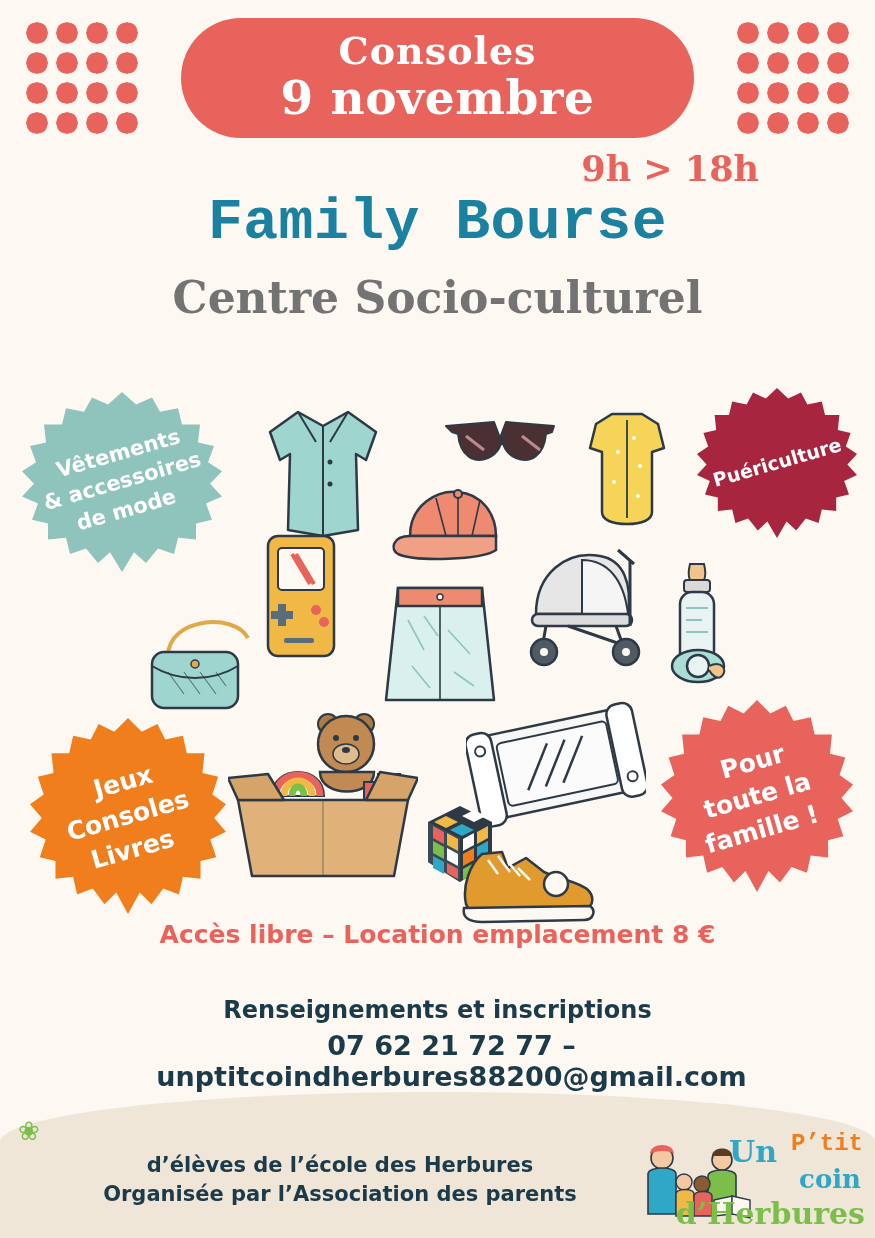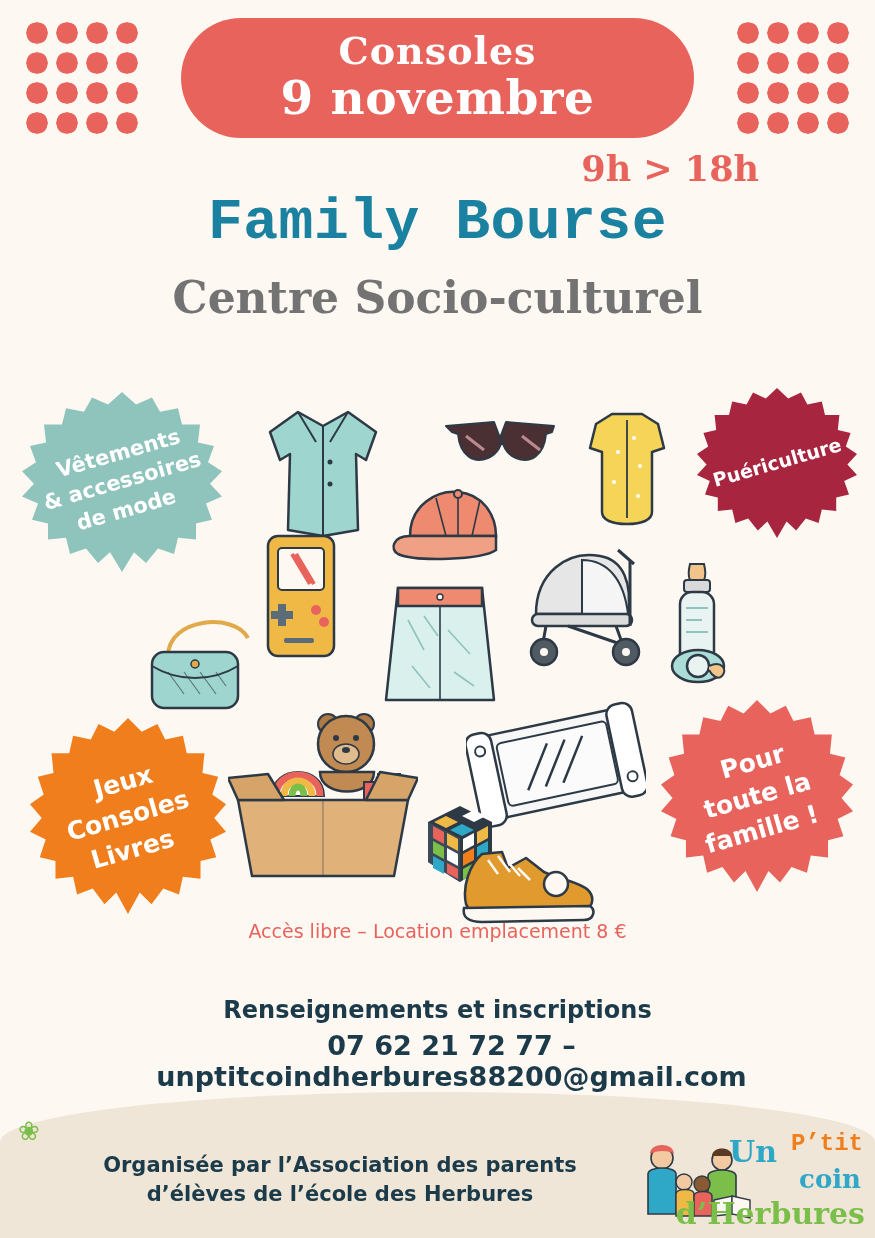--- a/index.html
+++ b/index.html
@@ -153,21 +153,21 @@
 
   
   .items { position: absolute; left: 0; top: 380px; width: 875px; height: 560px; }
   
   .obj { position: absolute; }
 
   
   .info1 {
     position: absolute; left: 0; right: 0; top: 920px;
     text-align: center; color: #e8635c;
-    font-family: "DejaVu Sans", sans-serif; font-size: 19px;
+    font-family: "DejaVu Sans", sans-serif; font-size: 25px; font-weight: bold;
   }
   .info2 {
     position: absolute; left: 0; right: 0; top: 952px;
     text-align: center; color: #e8635c;
     font-family: "DejaVu Sans", sans-serif; font-size: 25px;
   }
   .info3 {
     position: absolute; left: 0; right: 0; top: 996px;
     text-align: center; color: #1b3a4a;
     font-family: "DejaVu Sans", sans-serif; font-weight: bold; font-size: 24px;
@@ -442,22 +442,22 @@
 
   </div>
 
   <div class="info1">Accès libre – Location emplacement 8 €</div>
   <div class="info3">Renseignements et inscriptions</div>
   <div class="info4">07 62 21 72 77 – unptitcoindherbures88200@gmail.com</div>
 
   <div class="footer">
     <div class="footer-flower">❀</div>
     <div class="footer-text">
+      <div>d’élèves de l’école des Herbures</div>
       <div>Organisée par l’Association des parents</div>
-      <div>d’élèves de l’école des Herbures</div>
     </div>
     <div class="logo">
       <svg width="120" height="96" viewBox="0 0 120 96" style="position:absolute; left:-8px; bottom:4px;">
 
         <circle cx="26" cy="20" r="11" fill="#f2c9a0" stroke="#2d3a46" stroke-width="1.6"></circle>
         <path d="M14 16 C14 4 38 4 38 16 C34 12 20 12 14 16 Z" fill="#e8635c"></path>
         <path d="M12 36 C12 28 40 28 40 36 L40 76 L12 76 Z" fill="#2fa8c8" stroke="#2d3a46" stroke-width="1.6"></path>
 
         <circle cx="86" cy="22" r="10" fill="#f2c9a0" stroke="#2d3a46" stroke-width="1.6"></circle>
         <path d="M76 18 C76 8 96 8 96 18 Z" fill="#5a3a22"></path>

